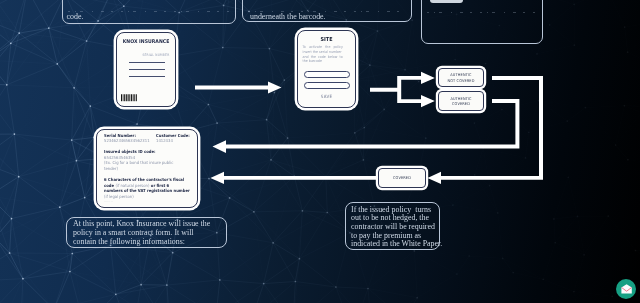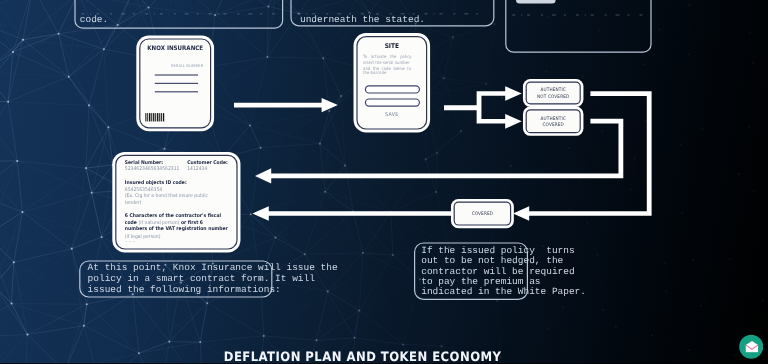--- a/index.html
+++ b/index.html
@@ -10,21 +10,21 @@
   #net{position:absolute;inset:0;}
 
   
   .abs{position:absolute;}
   .whitecard{position:absolute;background:#fcfcfa;border:1.4px solid #2d3553;
              box-shadow:0 0 0 2.4px #fff;box-sizing:border-box;}
 
   
   .callout{position:absolute;border:1px solid #b9c6d8;border-radius:9px;
            color:#cfd9e6;box-sizing:border-box;}
-  .callout .t{font-family:Liberation Mono, monospace;}
+  .callout .t{font-family:Liberation Serif, serif;}
   
   .clipline{position:absolute;height:1.4px;opacity:.26;
       background-image:
         linear-gradient(90deg, transparent 1px, #c3d2e4 1px, #c3d2e4 3.2px, transparent 3.2px,
           transparent 8px, #c3d2e4 8px, #c3d2e4 9.4px, transparent 9.4px,
           transparent 13px, #c3d2e4 13px, #c3d2e4 16px, transparent 16px,
           transparent 25px, #c3d2e4 25px, #c3d2e4 26.4px, transparent 26.4px,
           transparent 34px, #c3d2e4 34px, #c3d2e4 37.5px, transparent 37.5px,
           transparent 44px, #c3d2e4 44px, #c3d2e4 45.6px, transparent 45.6px);
       background-repeat:repeat-x;background-size:53px 1.4px;}
@@ -1055,31 +1055,31 @@
 
   <div class="abs" style="left:430px;top:0;width:33px;height:3px;background:#cfd6df;border-radius:0 0 3px 3px"></div>
 
   <div class="callout" id="co-code" style="left:62px;top:-26px;width:174px;height:50px;border-radius:7px">
     <div class="clipline" style="left:4px;right:4px;top:36.0px"></div>
     <div class="t" style="font-size:7.9px;line-height:10px;position:absolute;left:3.5px;bottom:1px">code.</div>
   </div>
 
   <div class="callout" id="co-barcode" style="left:242px;top:-28px;width:170px;height:50px;border-radius:7px">
     <div class="clipline" style="left:4px;right:4px;top:38.0px"></div>
-    <div class="t" style="font-size:7.9px;line-height:10px;position:absolute;left:7px;bottom:-0.8px">underneath the stated.</div>
+    <div class="t" style="font-size:7.9px;line-height:10px;position:absolute;left:7px;bottom:-0.8px">underneath the barcode.</div>
   </div>
 
   <div class="callout" id="co-terms" style="left:421px;top:-14px;width:122px;height:58px;border-radius:7px">
     <div class="clipline" style="left:4px;right:4px;top:24.8px"></div>
   </div>
 
   <div class="callout" id="co-issue" style="left:66px;top:216.5px;width:161px;height:31.5px;padding:2.6px 6px;border-radius:8px">
     <div class="t" style="font-size:7.9px;line-height:8.7px;white-space:pre">At this point, Knox Insurance will issue the
 policy in a smart contract form. It will
-issued the following informations:</div>
+contain the following informations:</div>
   </div>
 
   <div class="callout" id="co-hedge" style="left:345px;top:202px;width:95px;height:48px;padding:2.5px 5px;border-radius:8px">
     <div class="t" style="font-size:7.9px;line-height:8.7px;white-space:pre">If the issued policy  turns
 out to be not hedged, the
 contractor will be required
 to pay the premium as
 indicated in the White Paper.</div>
   </div>
 
@@ -1147,21 +1147,20 @@
 tender)</div>
       <div class="gap"></div>
       <div><b>6 Characters of the contractor's fiscal</b></div>
       <div><b>code </b><span>(if natural person)</span><b> or first 6</b></div>
       <div><b>numbers of the VAT registration number</b></div>
       <div><span>(if legal person)</span></div>
       <div class="dots">........</div>
     </div>
   </div>
 
-  <div id="footer">DEFLATION PLAN AND TOKEN ECONOMY</div>
 
   <div id="chat">
     <svg width="11.2" height="9.9" viewBox="0 0 112 99">
       <path d="M4 36 L56 2 L108 36 V96 H4 Z" fill="#fbfcfd"></path>
       <path d="M10 38 L56 72 L102 38" fill="none" stroke="#ef6e86" stroke-width="9" stroke-linejoin="round" stroke-linecap="round"></path>
     </svg>
   </div>
 </div>
 
 </body></html>

